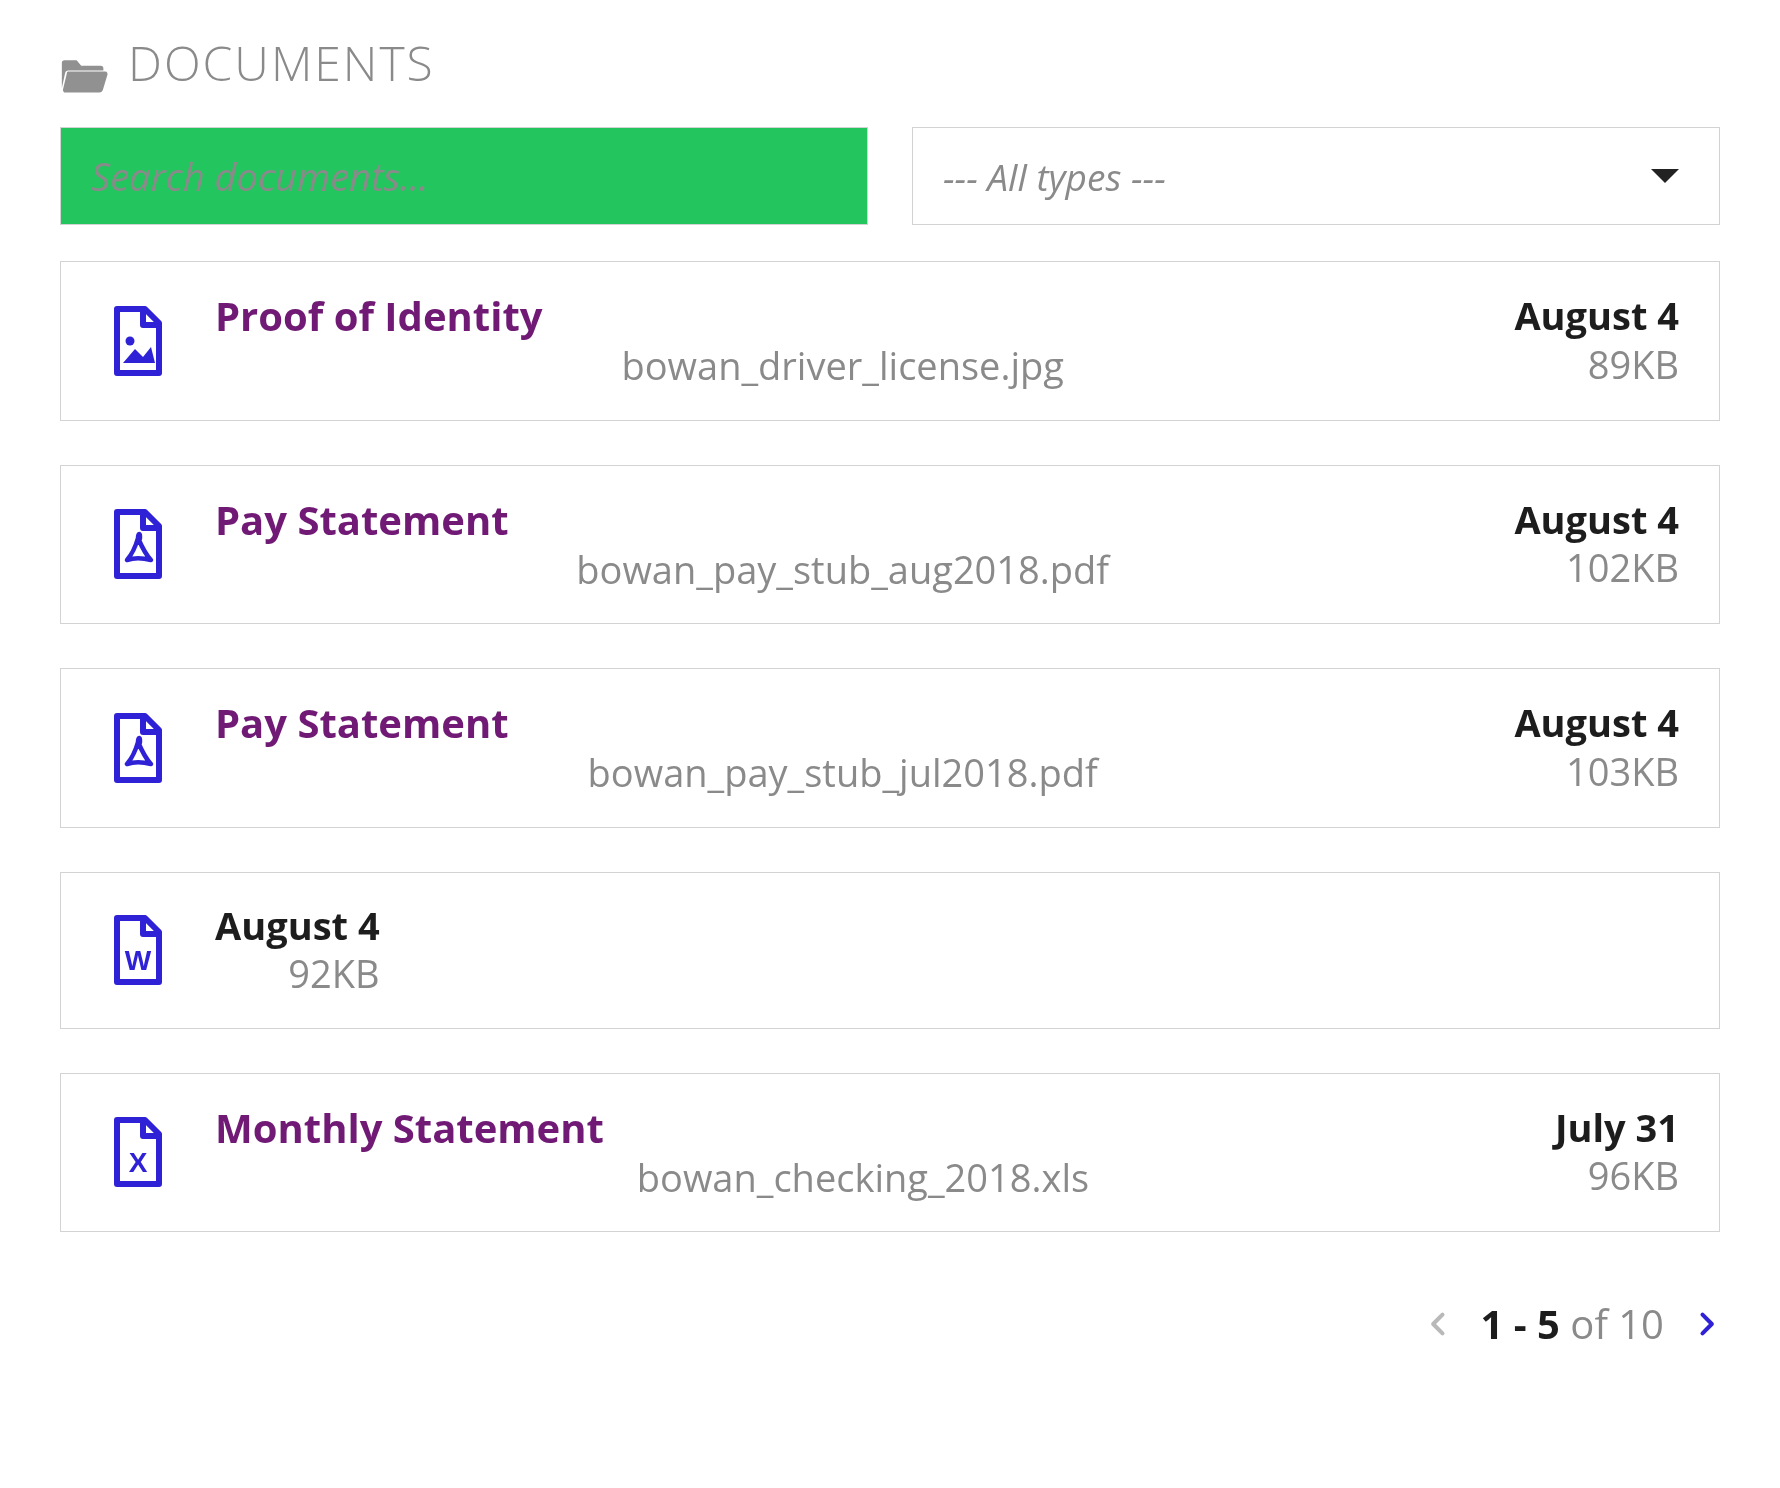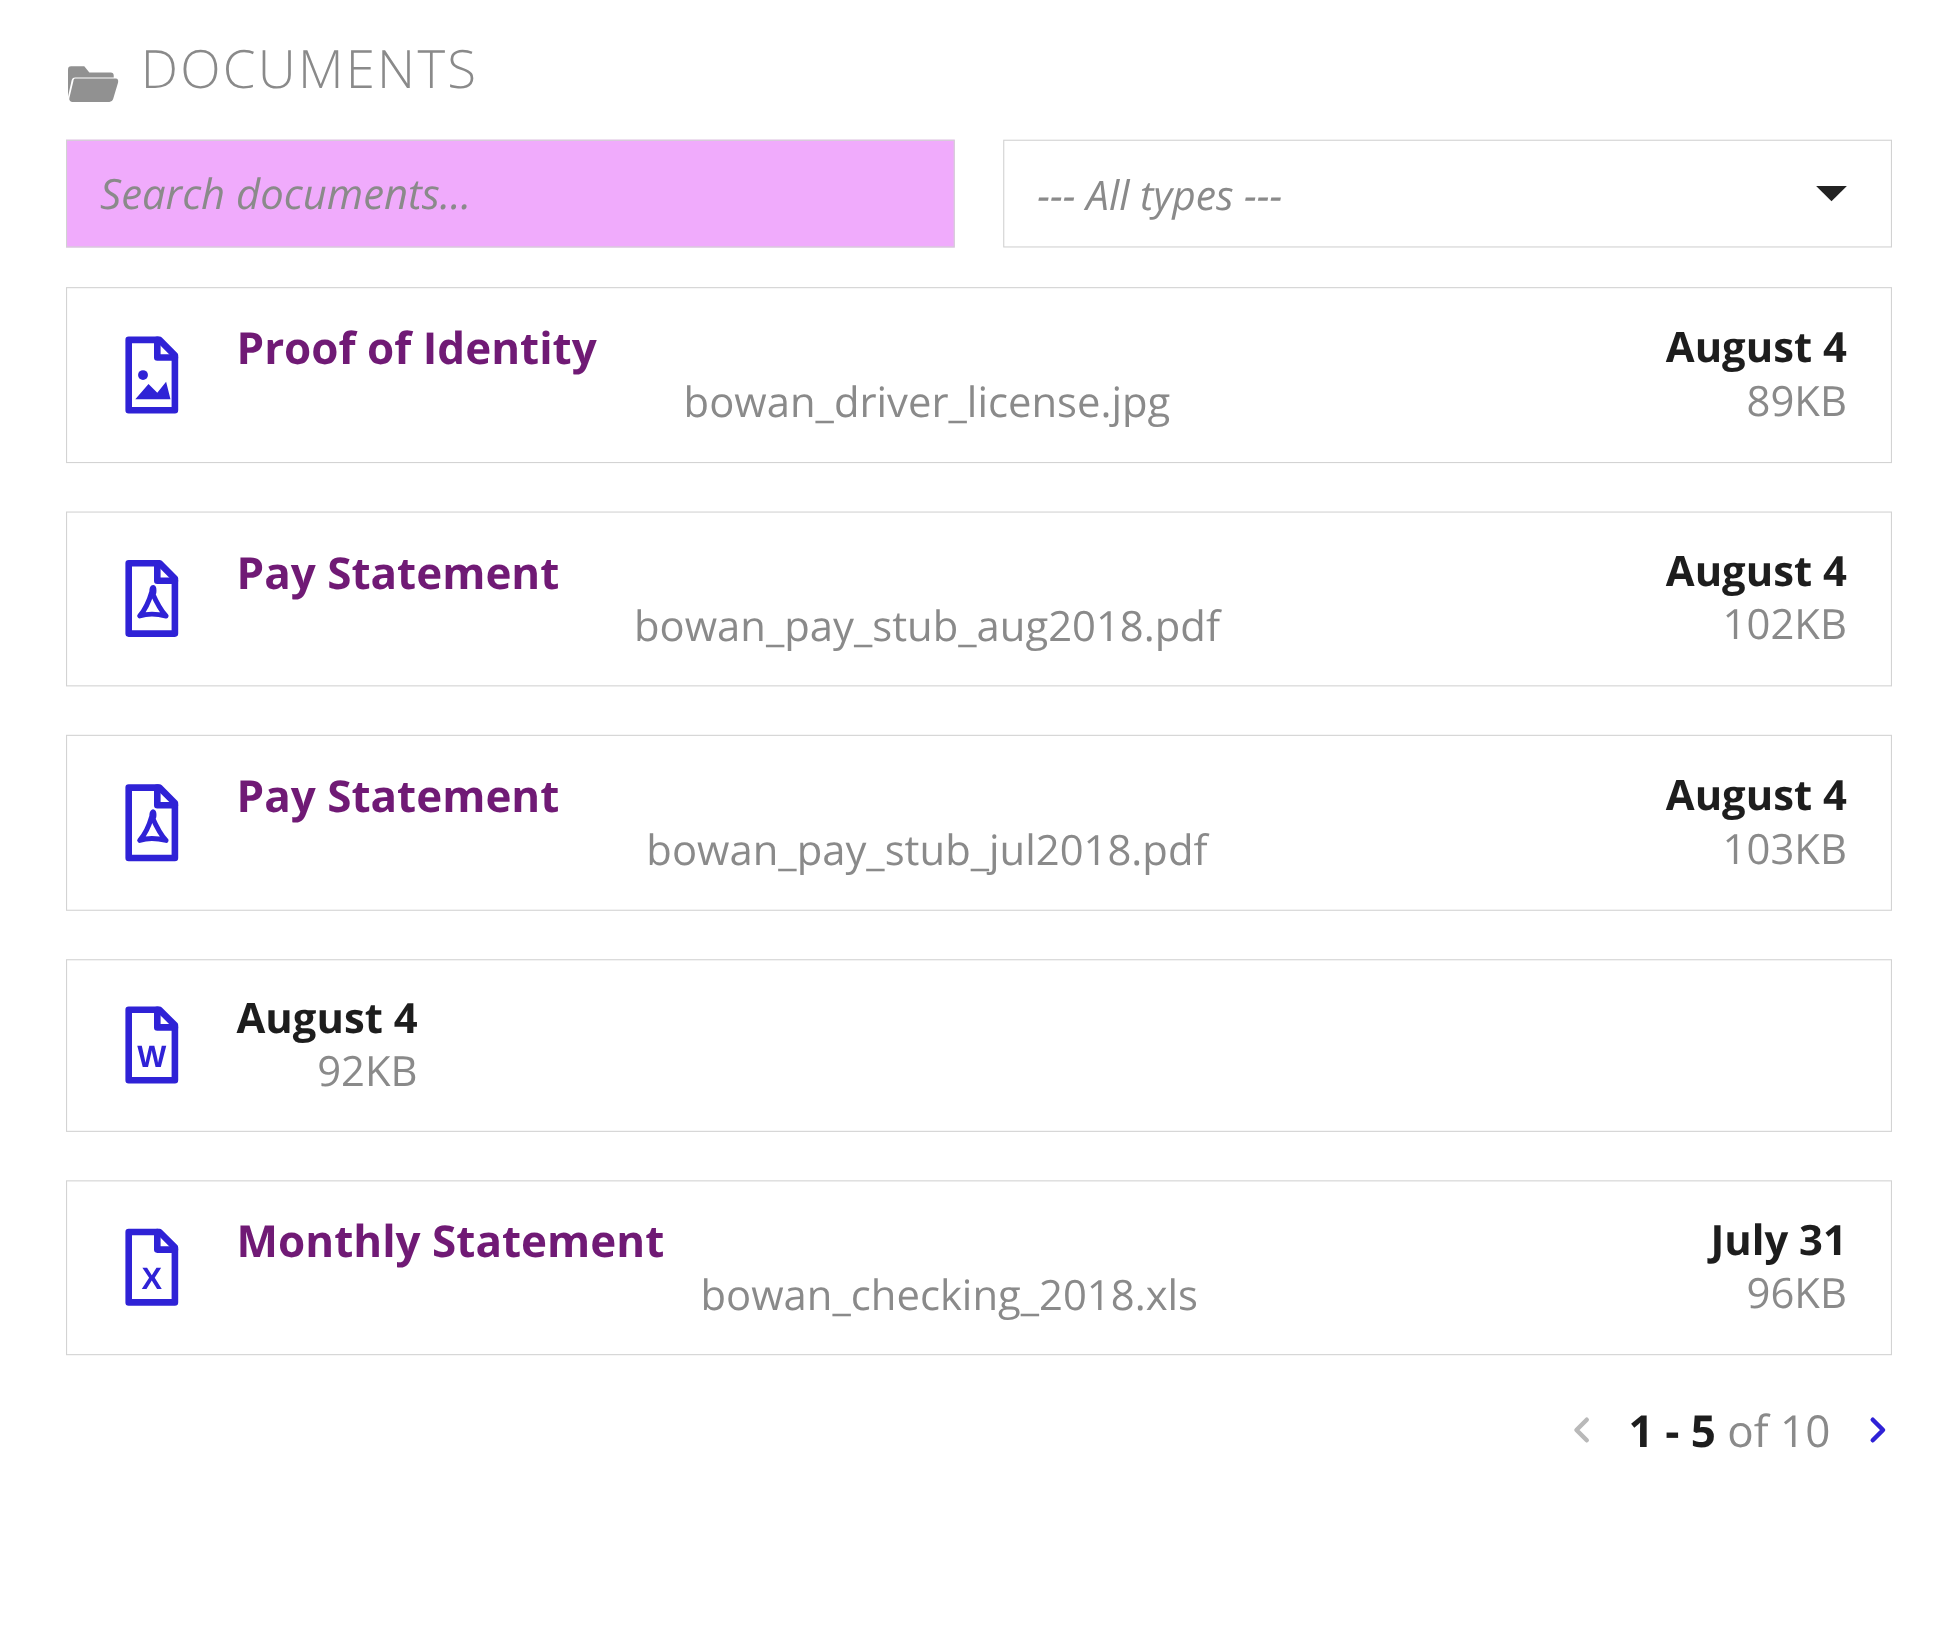--- a/index.html
+++ b/index.html
@@ -39,21 +39,21 @@
     margin-bottom: 36px;
   }
   .search-input {
     width: 100%;
     height: 98px;
     border: 1px solid #d2d2d2;
     font-size: 38px;
     font-style: italic;
     padding: 0 30px;
     color: #444;
-    background: #f0abfc;
+    background: #22c55e;
     font-family: inherit;
   }
   .search-input::placeholder {
     color: #8a8a8a;
   }
   .type-select {
     width: 100%;
     height: 98px;
     border: 1px solid #d2d2d2;
     font-size: 37px;
@@ -123,21 +123,21 @@
   .item .size {
     font-size: 38px;
     color: #8a8a8a;
     line-height: 1.25;
   }
   .pager {
     display: flex;
     justify-content: flex-end;
     align-items: center;
     gap: 28px;
-    margin-top: 40px;
+    margin-top: 64px;
     font-size: 40px;
     color: #1d1d1d;
   }
   .pager .nav {
     display: inline-flex;
     cursor: pointer;
   }
   .pager .nav.disabled { color: #b9b9b9; cursor: default; }
   .pager .nav.enabled { color: #2f22d6; }
   .pager .range-bold { font-weight: 700; }

